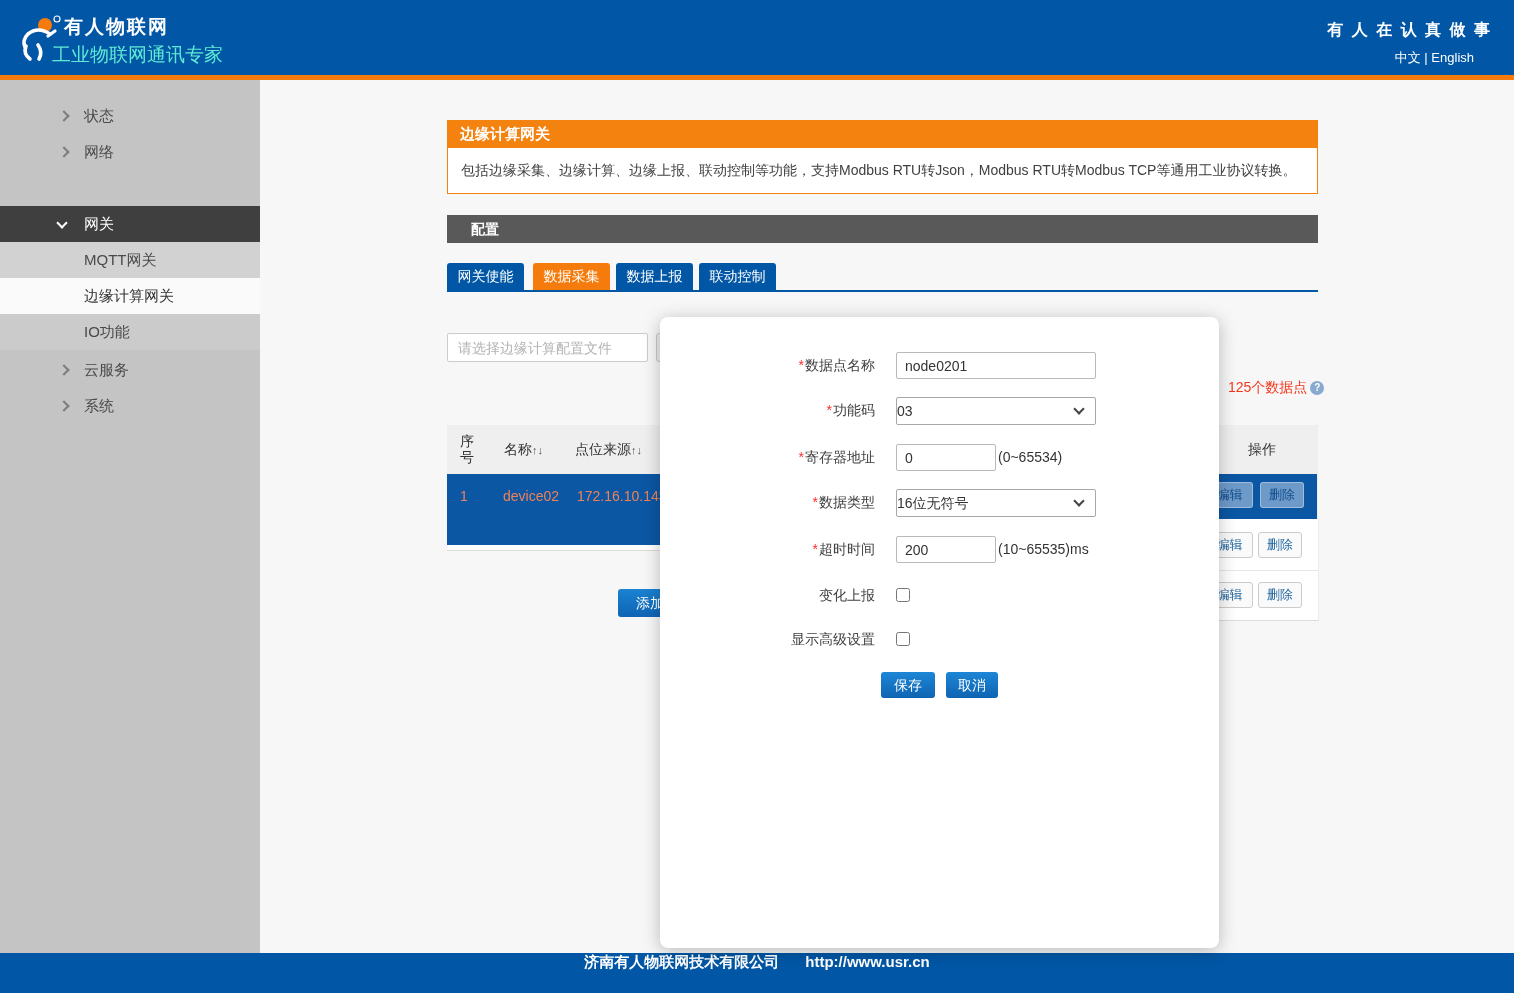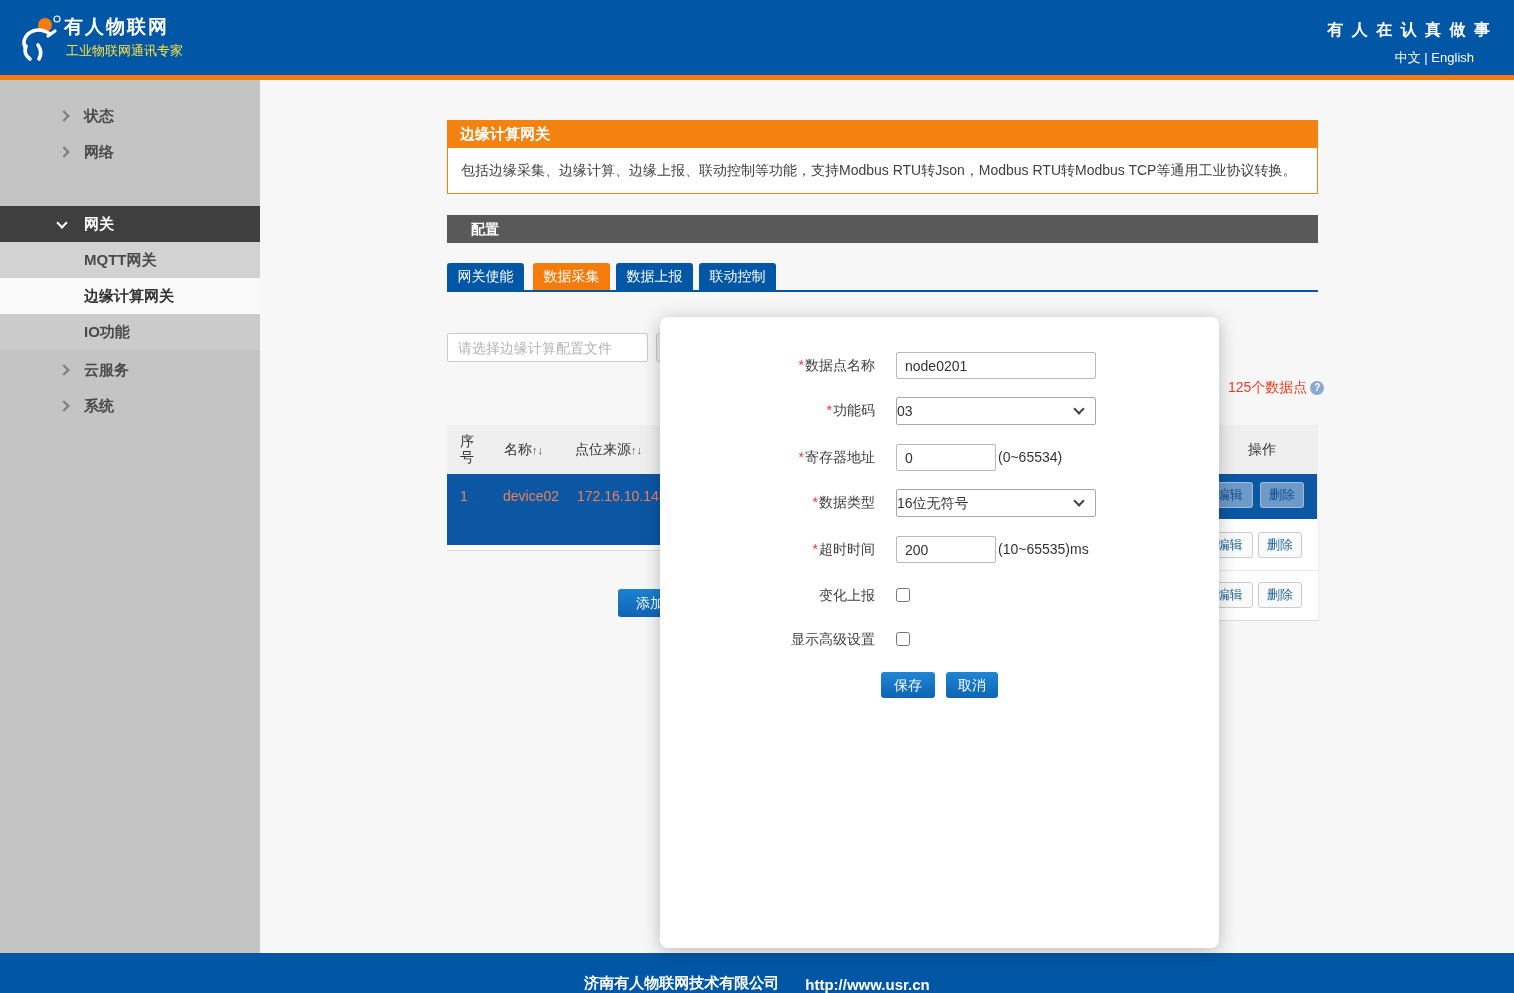--- a/index.html
+++ b/index.html
@@ -4,27 +4,27 @@
 <style>
   * { margin:0; padding:0; box-sizing:border-box; }
   html,body { width:1514px; height:993px; }
   body { font-family:"Liberation Sans","DejaVu Sans",sans-serif; background:#fff; position:relative; overflow:hidden; }
 
   
   .topbar { position:absolute; left:0; top:0; width:1514px; height:75px; background:#0157a5; }
   .orange-strip { position:absolute; left:0; top:75px; width:1514px; height:5px; background:#f57b0c; }
   .logo { position:absolute; left:14px; top:13px; width:48px; height:50px; }
   .brand-title { position:absolute; left:64px; top:14px; color:#fff; font-size:19px; font-weight:bold; letter-spacing:2px; }
-  .brand-sub { position:absolute; left:66px; top:42px; color:#fde047; font-size:13px; }
+  .brand-sub { position:absolute; left:52px; top:42px; color:#5eead4; font-size:19px; }
   .slogan { position:absolute; right:22px; top:20px; color:#fff; font-size:16px; font-weight:bold; letter-spacing:2px; }
   .langbar { position:absolute; right:40px; top:49px; color:#fff; font-size:13px; }
   .langbar span { cursor:pointer; }
 
   
-  .sidebar { position:absolute; left:0; top:80px; width:260px; height:873px; background:#c4c4c4;font-weight:bold; }
+  .sidebar { position:absolute; left:0; top:80px; width:260px; height:873px; background:#c4c4c4; }
   .side-item { position:absolute; left:0; width:260px; height:36px; display:flex; align-items:center; font-size:15px; color:#4a4a4a; cursor:pointer; }
   .side-item .lbl { margin-left:84px; }
   .side-item.dark { background:#3f3f3f; color:#fff; }
   .side-item.sub1 { background:#d2d2d2; }
   .side-item.subactive { background:#fafafa; color:#333; }
   .side-item.sub2 { background:#cbcbcb; }
   .chev-r { position:absolute; left:60px; width:8px; height:8px; border-top:2px solid #7d7d7d; border-right:2px solid #7d7d7d; transform:rotate(45deg); }
   .chev-d { position:absolute; left:58px; top:13px; width:8px; height:8px; border-top:2px solid #fff; border-right:2px solid #fff; transform:rotate(135deg); }
 
   
@@ -65,21 +65,21 @@
   .flabel { position:absolute; left:0; width:215px; text-align:right; font-size:14px; color:#404040; }
   .req { color:#ff2d2d; margin-right:1px; }
   .finput { position:absolute; left:236px; height:27px; border:1px solid #b9b9b9; border-radius:2px; font-size:14px; color:#333; padding:0 8px; font-family:"Liberation Sans","DejaVu Sans",sans-serif; background:#fff; }
   .fselect { position:absolute; left:236px; width:200px; height:28px; border:1px solid #a8a8a8; border-radius:2px; font-size:14px; color:#333; line-height:26px; background:#fff; cursor:pointer; }
   .sel-chev { position:absolute; right:12px; top:7px; width:8px; height:8px; border-right:2px solid #444; border-bottom:2px solid #444; transform:rotate(45deg); }
   .fhint { position:absolute; left:338px; font-size:14px; color:#333; }
   .fcheck { position:absolute; left:236px; width:14px; height:14px; cursor:pointer; }
   .mbtn { position:absolute; height:26px; border:none; border-radius:3px; background:linear-gradient(#1e86d6,#0e64b2); color:#fff; font-size:14px; text-align:center; line-height:26px; cursor:pointer; }
 
   
-  .footer { position:absolute; left:0; top:953px; width:1514px; height:40px; background:#0157a5; display:flex; align-items:flex-end; justify-content:center; gap:26px; color:#fff; font-size:15px; font-weight:bold; }
+  .footer { position:absolute; left:0; top:953px; width:1514px; height:40px; background:#0157a5; display:flex; align-items:flex-start; justify-content:center; gap:26px; color:#fff; font-size:15px; font-weight:bold; }
 </style>
 </head>
 <body>
 
 <div class="topbar">
   <svg class="logo" viewBox="0 0 48 48">
     <circle cx="31" cy="11" r="7" fill="#f57b0c"></circle>
     <circle cx="43" cy="5" r="3" fill="none" stroke="#fff" stroke-width="1.2"></circle>
     <path d="M36 20 Q24 12 14 20 Q8 26 11 33" fill="none" stroke="#fff" stroke-width="3.6" stroke-linecap="round"></path>
     <path d="M12 32 Q9 40 16 45" fill="none" stroke="#fff" stroke-width="3.6" stroke-linecap="round"></path>

